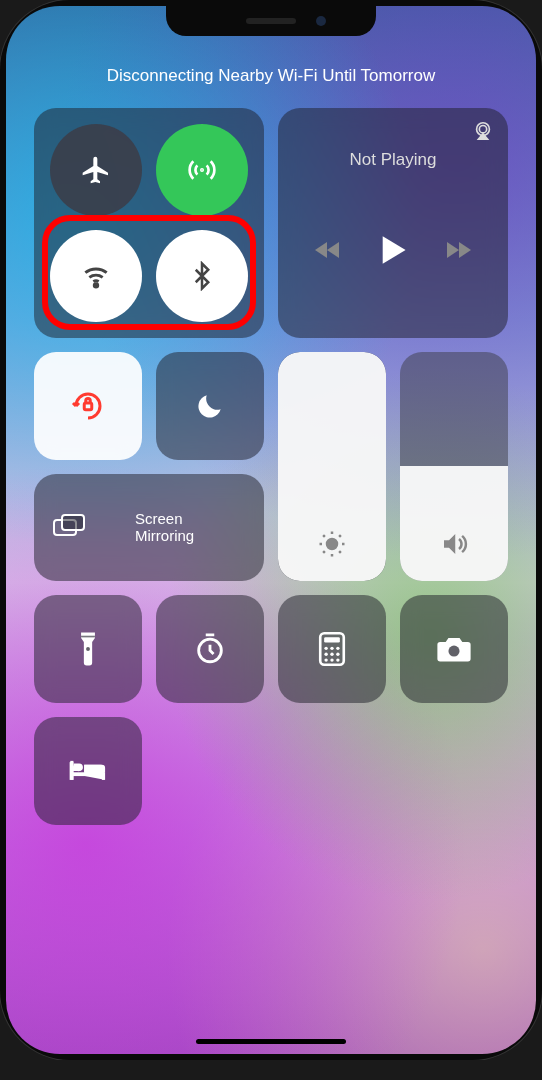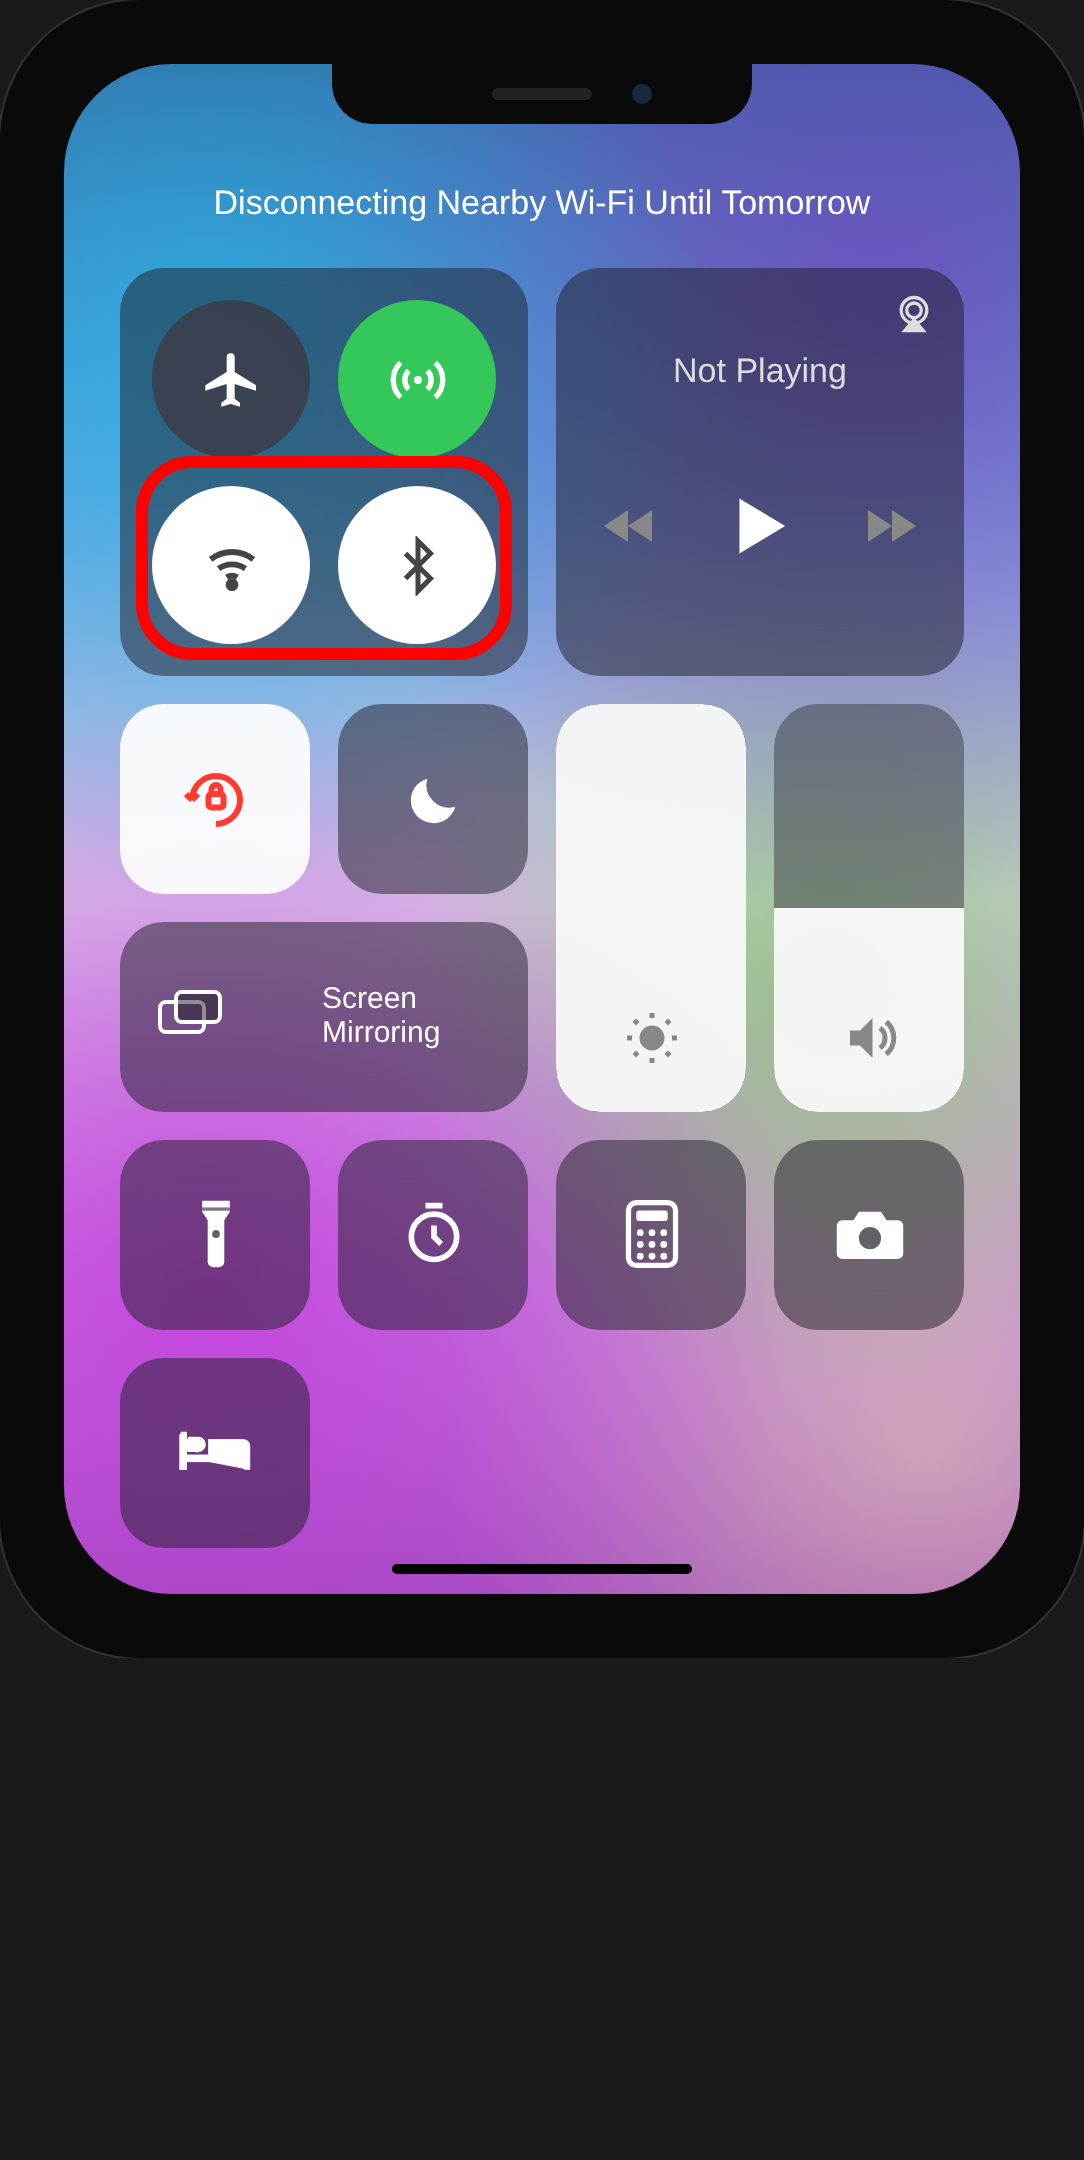--- a/index.html
+++ b/index.html
@@ -5,24 +5,24 @@
   * { box-sizing: border-box; margin: 0; padding: 0; }
   body {
     background: #1a1a1a;
     font-family: -apple-system, BlinkMacSystemFont, "Helvetica Neue", sans-serif;
     display: flex;
     justify-content: center;
     align-items: flex-start;
   }
   .phone-frame {
     width: 542px;
-    height: 829px;
+    height: 1060px;
     background: #0a0a0a;
     border-radius: 70px;
-    padding: 32px;
+    padding: 6px;
     position: relative;
     box-shadow: 0 0 0 1px #333;
   }
   .screen {
     width: 100%;
     height: 100%;
     border-radius: 54px;
     overflow: hidden;
     position: relative;
     background:

